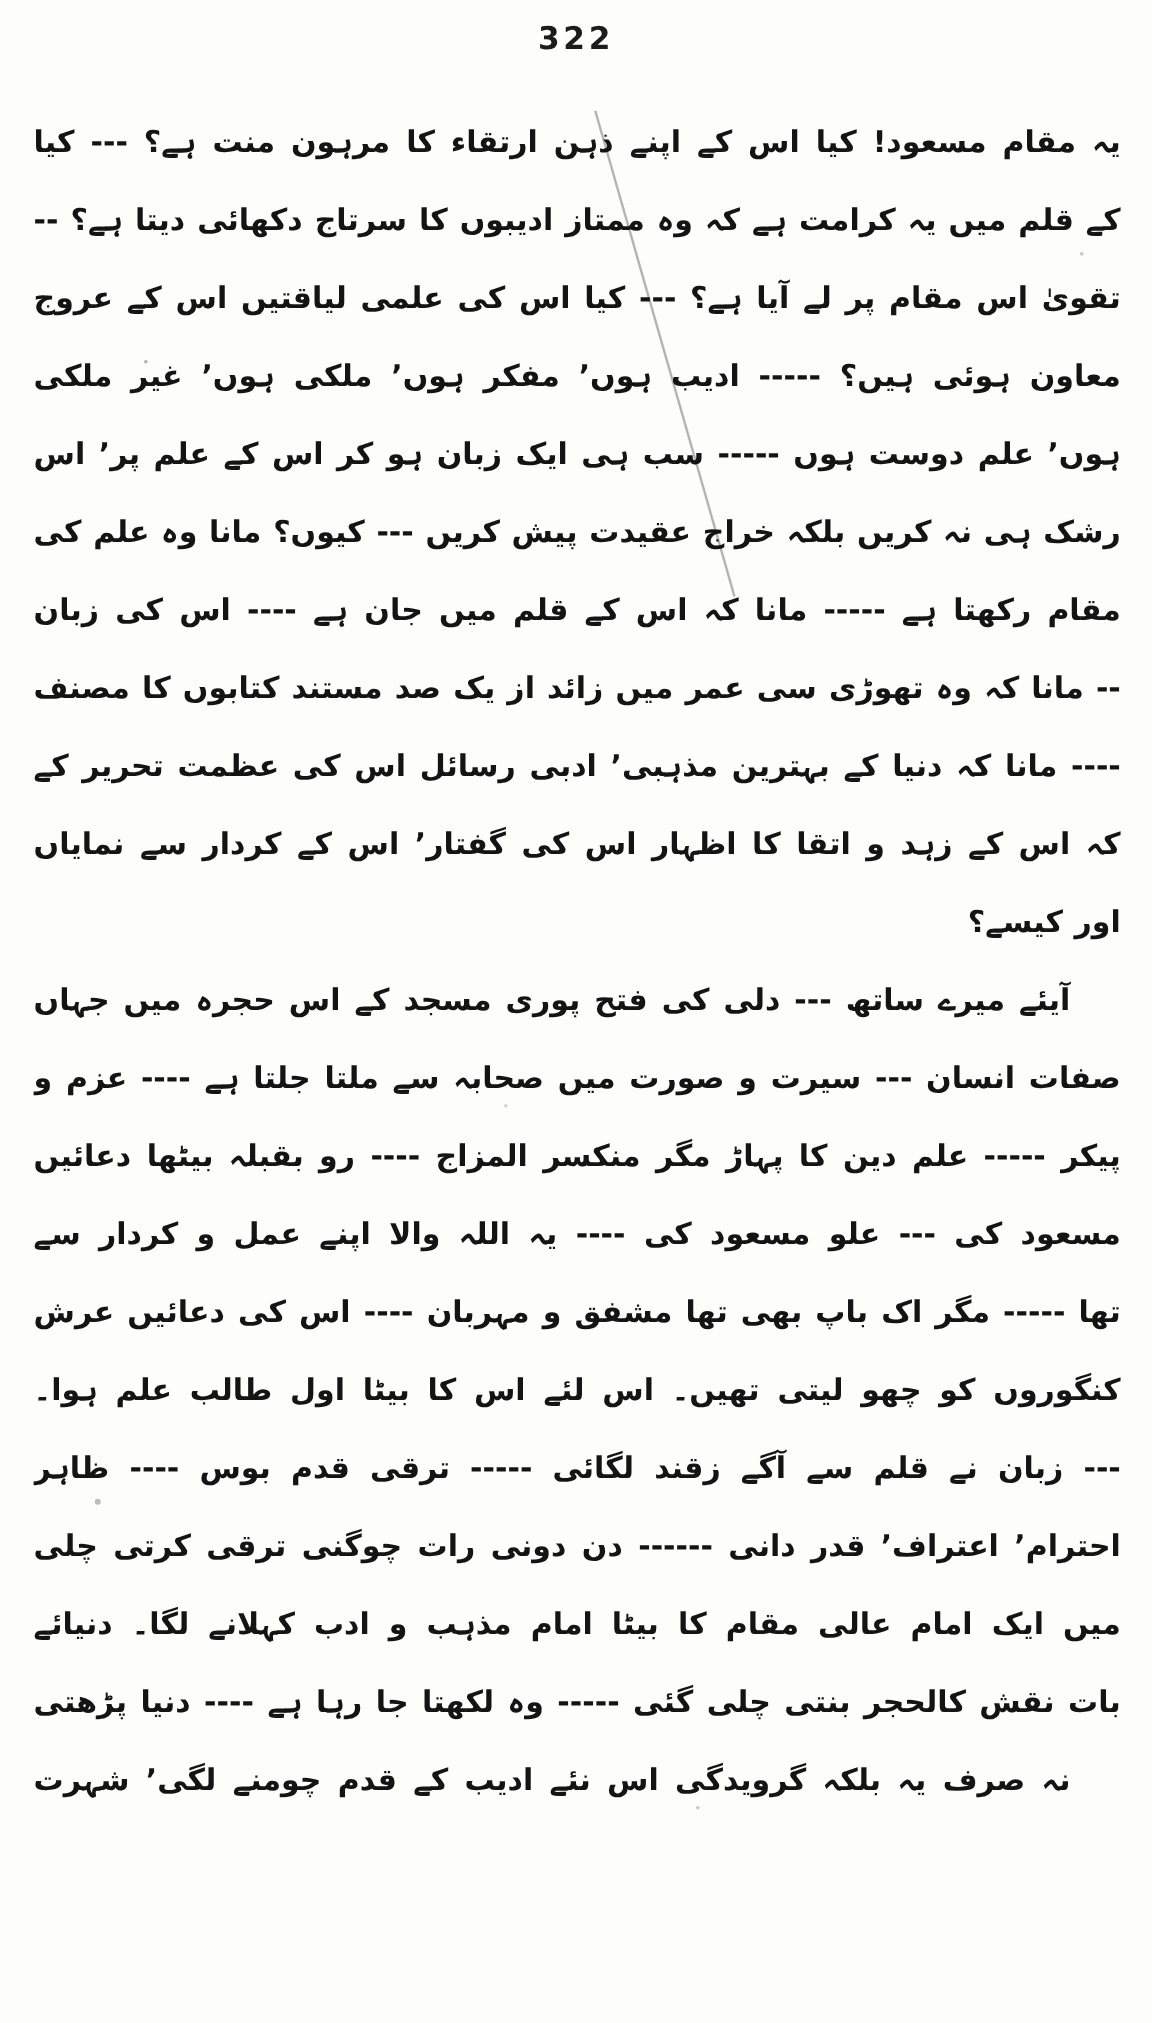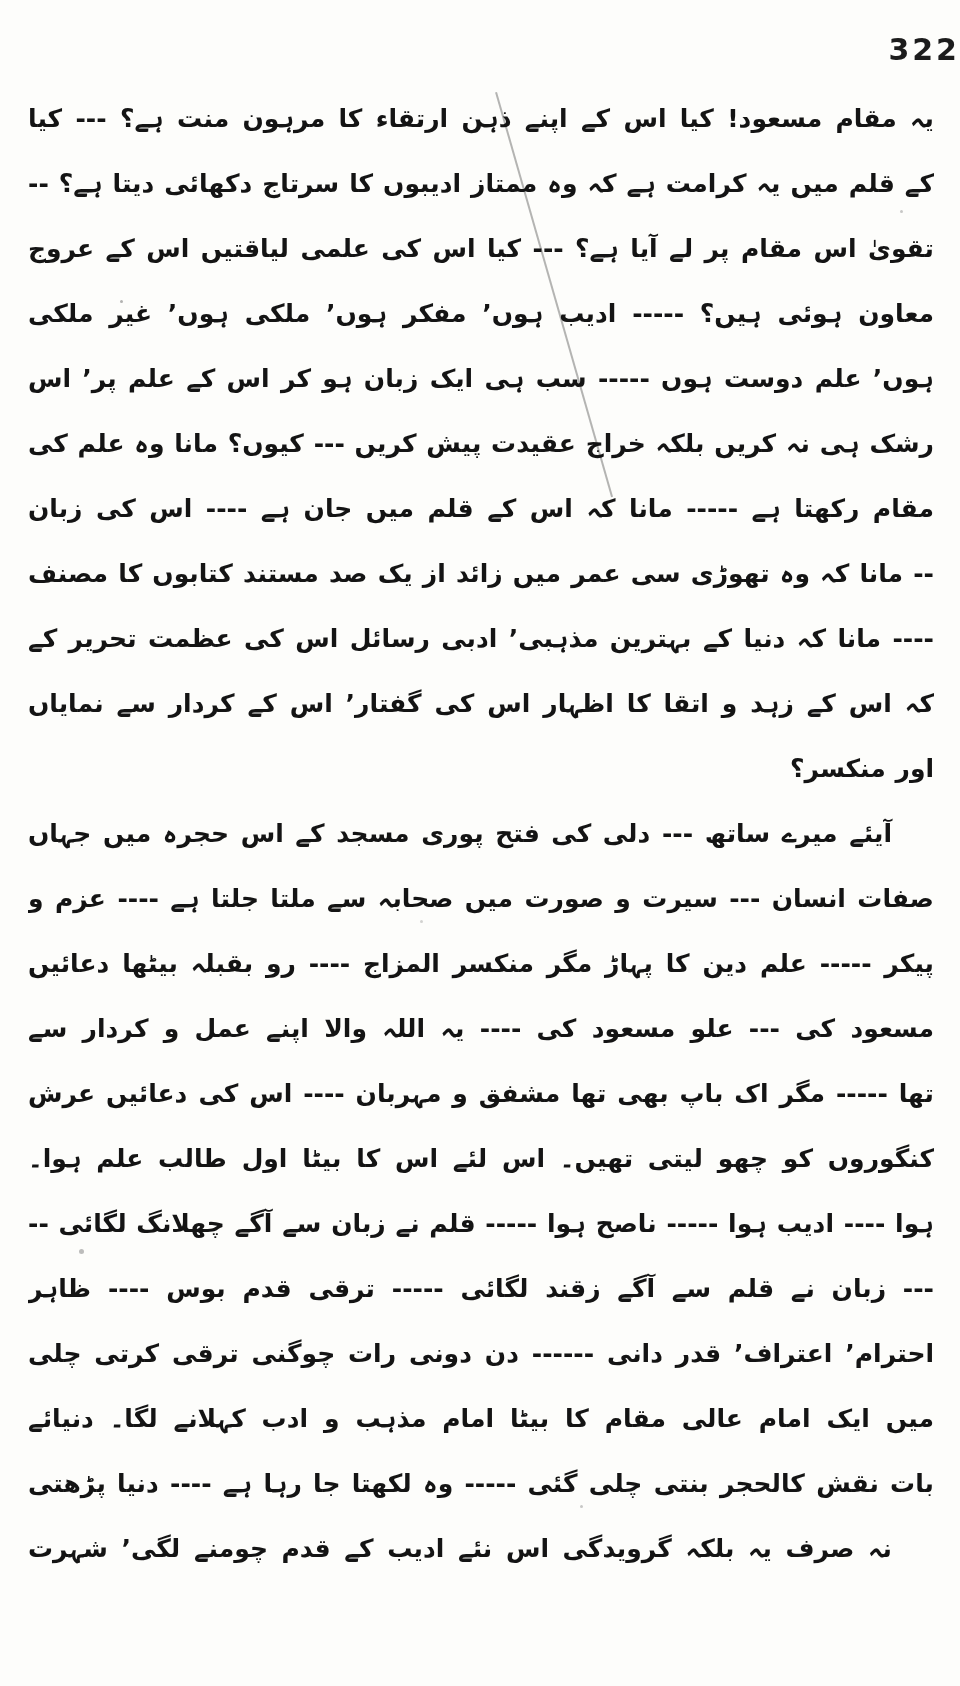--- a/index.html
+++ b/index.html
@@ -12,25 +12,25 @@
     width: 960px;
     height: 1686px;
     margin: 0 auto;
     background: #fdfdfb;
     overflow: hidden;
     font-family: "DejaVu Sans", sans-serif;
     color: #141414;
   }
   .page-number {
     position: absolute;
-    top: 32px;
+    top: 18px;
     left: 0;
     width: 100%;
-    text-align: right;
-    font-size: 30px;
+    text-align: center;
+    font-size: 26px;
     font-weight: bold;
     letter-spacing: 3px;
     color: #1c1c1c;
   }
   .body-text {
     position: absolute;
     top: 86px;
     right: 26px;
     left: 28px;
     direction: rtl;
@@ -99,31 +99,30 @@
       <div class="line">یہ مقام مسعود! کیا اس کے اپنے ذہن ارتقاء کا مرہون منت ہے؟ --- کیا اس</div>
       <div class="line">کے قلم میں یہ کرامت ہے کہ وہ ممتاز ادیبوں کا سرتاج دکھائی دیتا ہے؟ --- کیا اس کو زہد و</div>
       <div class="line">تقویٰ اس مقام پر لے آیا ہے؟ --- کیا اس کی علمی لیاقتیں اس کے عروج بے مثل میں ممد و</div>
       <div class="line">معاون ہوئی ہیں؟ ----- ادیب ہوں’ مفکر ہوں’ ملکی ہوں’ غیر ملکی ہوں’ مذہبی پیشوا</div>
       <div class="line">ہوں’ علم دوست ہوں ----- سب ہی ایک زبان ہو کر اس کے علم پر’ اس کے قلم پر</div>
       <div class="line">رشک ہی نہ کریں بلکہ خراج عقیدت پیش کریں --- کیوں؟ مانا وہ علم کی دنیا میں اپنا منفرد</div>
       <div class="line">مقام رکھتا ہے ----- مانا کہ اس کے قلم میں جان ہے ---- اس کی زبان میں چٹخارہ ہے --</div>
       <div class="line">-- مانا کہ وہ تھوڑی سی عمر میں زائد از یک صد مستند کتابوں کا مصنف یا مولف ہو گیا ہے۔</div>
       <div class="line">---- مانا کہ دنیا کے بہترین مذہبی’ ادبی رسائل اس کی عظمت تحریر کے قائل ہیں --- مانا</div>
       <div class="line">کہ اس کے زہد و اتقا کا اظہار اس کی گفتار’ اس کے کردار سے نمایاں ہے۔ مگر یہ سب کیوں</div>
-      <div class="line end">اور منکسر؟</div>
+      <div class="line end">اور کیسے؟</div>
     </div>
 
     <div class="paragraph">
       <div class="line indent">آیئے میرے ساتھ --- دلی کی فتح پوری مسجد کے اس حجرہ میں جہاں ایک فرشتہ</div>
       <div class="line">صفات انسان --- سیرت و صورت میں صحابہ سے ملتا جلتا ہے ---- عزم و استقلال کا</div>
       <div class="line">پیکر ----- علم دین کا پہاڑ مگر منکسر المزاج ---- رو بقبلہ بیٹھا دعائیں کرتا تھا معراج</div>
       <div class="line">مسعود کی --- علو مسعود کی ---- یہ اللہ والا اپنے عمل و کردار سے مقرب بار گاہ الٰہی</div>
       <div class="line">تھا ----- مگر اک باپ بھی تھا مشفق و مہربان ---- اس کی دعائیں عرش الٰہی کے</div>
       <div class="line">کنگوروں کو چھو لیتی تھیں۔ اس لئے اس کا بیٹا اول طالب علم ہوا۔ استاد ہوا ---- قلمکار</div>
-      <div class="line">ہوا ---- ادیب ہوا ----- ناصح ہوا ----- قلم نے زبان سے آگے چھلانگ لگائی --</div>
       <div class="line">--- زبان نے قلم سے آگے زقند لگائی ----- ترقی قدم بوس ---- ظاہر شریعت’</div>
       <div class="line">احترام’ اعتراف’ قدر دانی ------ دن دونی رات چوگنی ترقی کرتی چلی گئی۔ دنیا ادب</div>
       <div class="line">میں ایک امام عالی مقام کا بیٹا امام مذہب و ادب کہلانے لگا۔ دنیائے مذہب و ادب میں اس کی</div>
       <div class="line">بات نقش کالحجر بنتی چلی گئی ----- وہ لکھتا جا رہا ہے ---- دنیا پڑھتی جا رہی ہے۔’ مردے</div>
     </div>
 
     <div class="paragraph">
       <div class="line end indent">نہ صرف یہ بلکہ گرویدگی اس نئے ادیب کے قدم چومنے لگی’ شہرت اس کے</div>
     </div>
 

